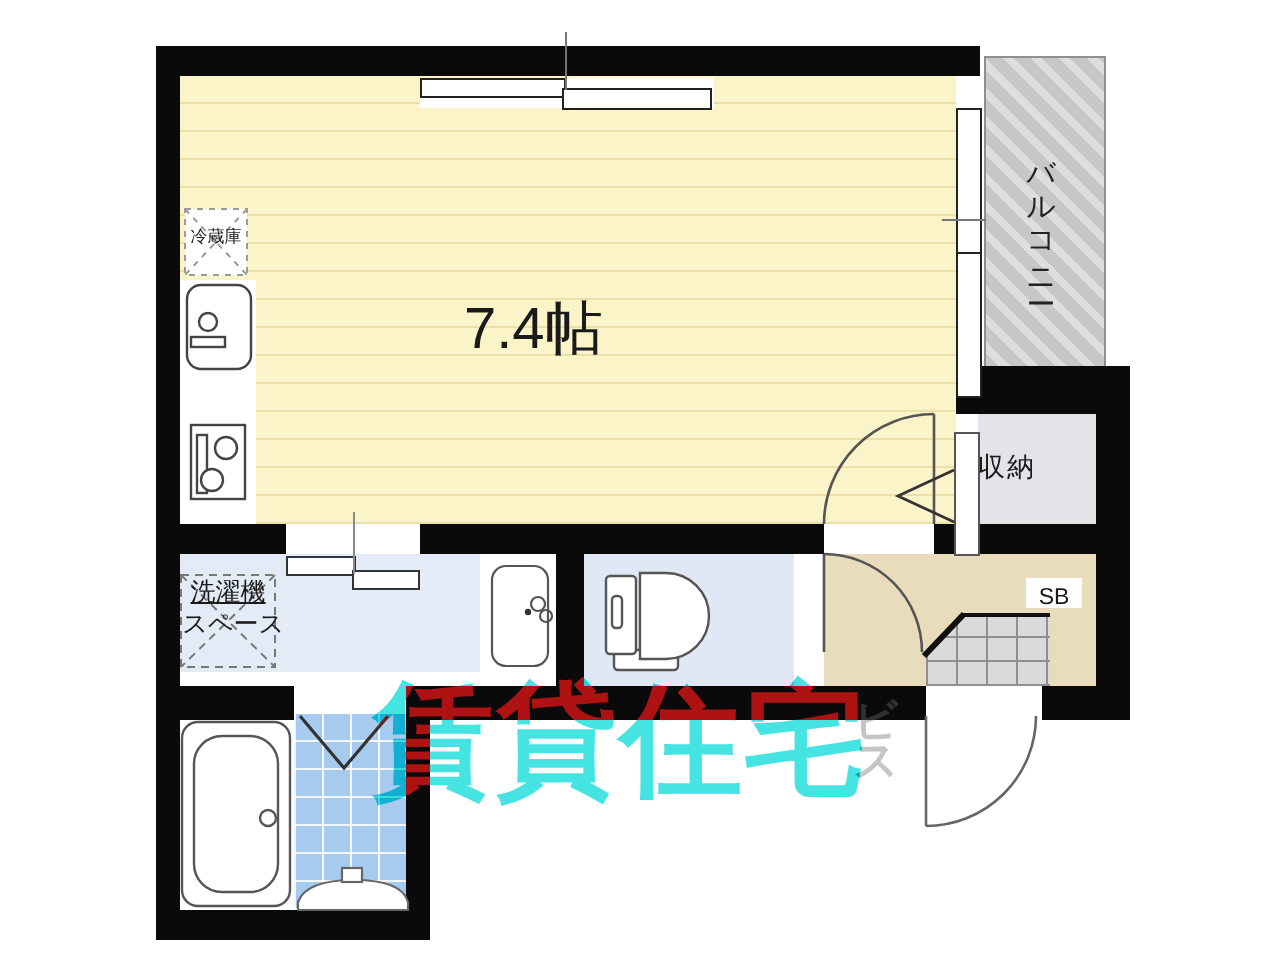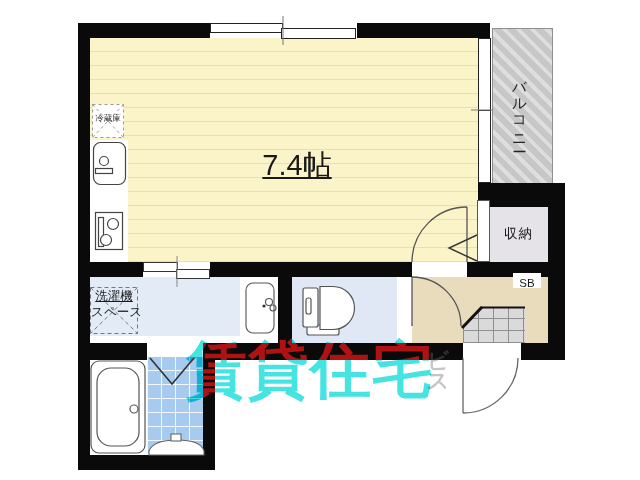--- a/index.html
+++ b/index.html
@@ -3,21 +3,21 @@
 <meta charset="utf-8">
 <style>
   html,body{margin:0;padding:0;background:#fff;}
   #canvas{
     position:relative;width:640px;height:480px;background:#ffffff;overflow:hidden;
     font-family:"Liberation Sans",sans-serif;color:#1a1a1a;
   }
   .abs{position:absolute;}
   .fill{position:absolute;z-index:1;}
   .wall{position:absolute;background:#0a0a0a;z-index:3;}
-  .pane{position:absolute;background:#fff;border:1px solid #222;box-sizing:border-box;z-index:4;}
+  .pane{position:absolute;background:#fff;border:1px solid #222;box-sizing:border-box;z-index:4;margin-top:16px;}
   .label{position:absolute;z-index:6;line-height:1;white-space:nowrap;}
   #room-floor{
     background:repeating-linear-gradient(to bottom,#fcf4c9 0 13px,#ece0a8 13px 14px);
   }
   #balcony-floor{
     background:repeating-linear-gradient(45deg,#c7c7c7 0 6px,#dedede 6px 10px);
     border:1px solid #8f8f8f;box-sizing:border-box;
   }
   #bath-tile{
     background-color:#a6cbef;
@@ -165,23 +165,23 @@
     <g stroke="#777" stroke-width="1" stroke-dasharray="4,3" fill="none">
       <rect x="90.5" y="287.5" width="47" height="46"></rect>
       <line x1="90.5" y1="287.5" x2="137.5" y2="333.5"></line>
       <line x1="137.5" y1="287.5" x2="90.5" y2="333.5"></line>
     </g>
 
     <line x1="462" y1="328" x2="482" y2="307" stroke="#111" stroke-width="3"></line>
     <line x1="481" y1="307.5" x2="525" y2="307.5" stroke="#111" stroke-width="2"></line>
   </svg>
 
-  <div class="label" style="left:232px;top:151px;width:130px;text-align:center;font-size:29px;text-decoration:underline;">7.4帖</div>
+  <div class="label" style="left:232px;top:151px;width:130px;font-size:29px;">7.4帖</div>
   <div class="label" id="balcony-label" style="left:512px;top:70px;height:92px;">バルコニー</div>
-  <div class="label" style="left:489px;top:227px;width:59px;text-align:center;font-size:13.5px;letter-spacing:1px;">収納</div>
+  <div class="label" style="left:489px;top:227px;width:59px;font-size:13.5px;letter-spacing:1px;">収納</div>
   <div class="label" style="left:91px;top:114px;width:34px;text-align:center;font-size:8.5px;">冷蔵庫</div>
   <div class="label" style="left:88px;top:290px;width:52px;text-align:center;font-size:12.5px;text-decoration:underline;">洗濯機</div>
   <div class="label" style="left:86px;top:306px;width:56px;text-align:right;font-size:12.5px;">スペース</div>
 
   <div id="watermark-main">賃貸住宅</div>
   <div id="watermark-sub">ビス</div>
 
 </div>
 
 </body></html>

